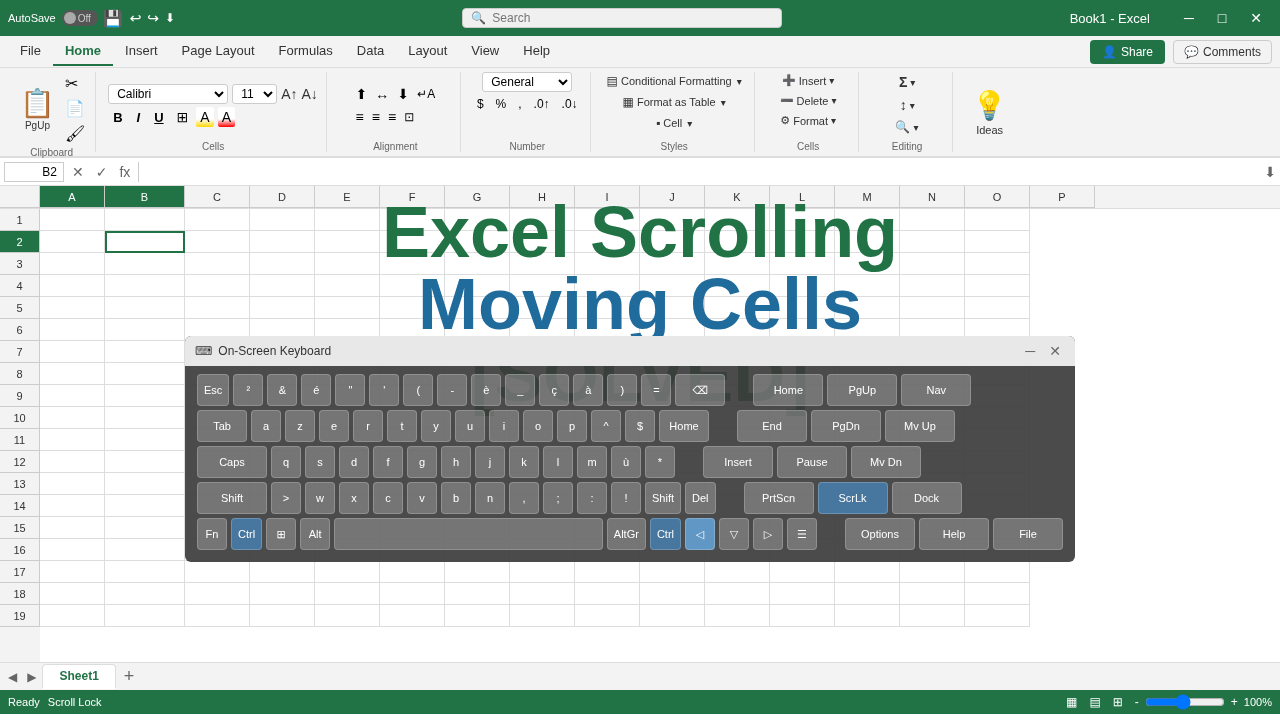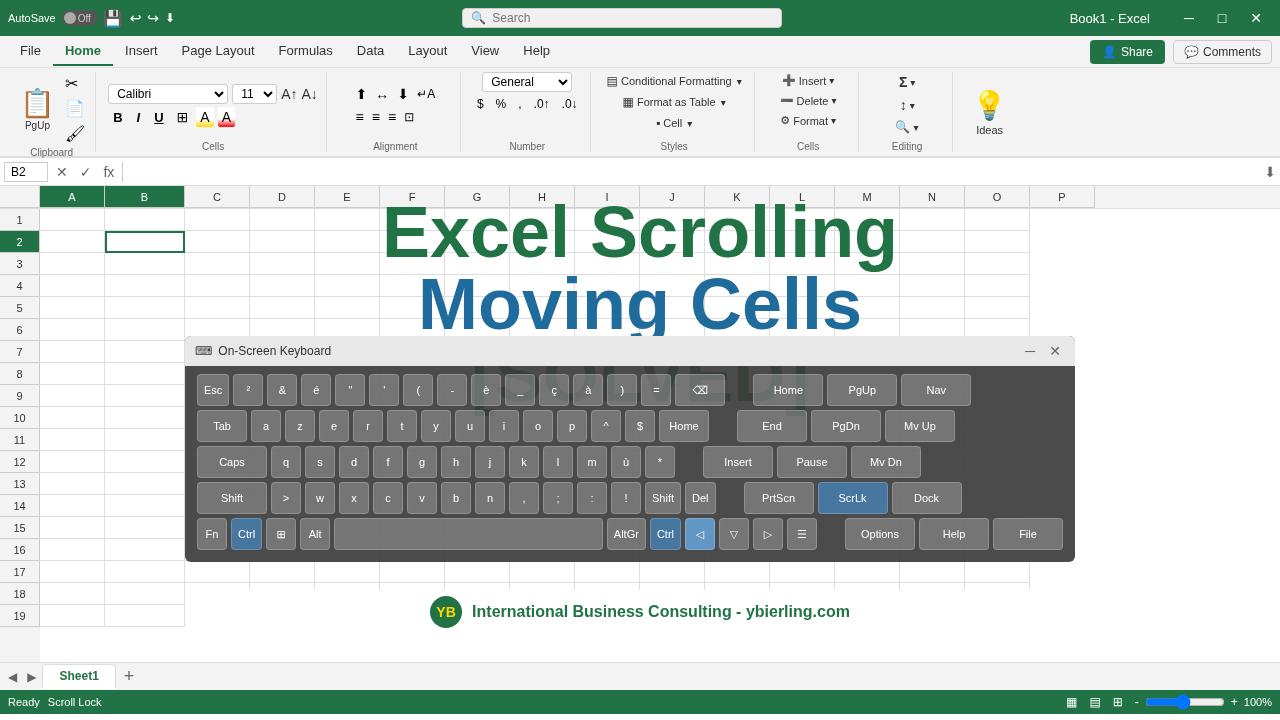--- a/index.html
+++ b/index.html
@@ -134,22 +134,22 @@
     
     .ideas-group { display: flex; flex-direction: column; align-items: center; justify-content: center; }
     .ideas-icon { font-size: 32px; color: #FFD700; }
 
     
     .formula-bar {
       display: flex; align-items: center; background: #fff;
       border-bottom: 1px solid #ddd; height: 28px; padding: 0 4px; gap: 4px;
     }
     .cell-ref-box {
-      border: 1px solid #ccc; width: 44px; padding: 2px 6px;
-      font-size: 12px; text-align: left;
+      border: 1px solid #ccc; width: 60px; padding: 2px 6px;
+      font-size: 12px; text-align: right;
     }
     .formula-btns { display: flex; gap: 4px; align-items: center; }
     .formula-btn { font-size: 14px; color: #666; cursor: pointer; padding: 2px 4px; }
     .formula-separator { width: 1px; background: #ccc; height: 20px; }
     .formula-input { flex: 1; border: none; outline: none; font-size: 13px; padding: 2px 6px; }
     .expand-btn { font-size: 14px; color: #666; cursor: pointer; }
 
     
     .grid-container {
       display: flex; flex-direction: column; position: relative;
@@ -973,26 +973,20 @@
         <div class="osk-key">▷</div>
         <div class="osk-key">☰</div>
         <div class="osk-separator"></div>
         <div class="osk-key wider">Options</div>
         <div class="osk-key wider">Help</div>
         <div class="osk-key wider">File</div>
       </div>
     </div>
   </div>
 
-  <div class="bottom-bar">
-    <div class="yb-logo">
-      <span>YB</span>
-    </div>
-    <span class="watermark-text">International Business Consulting - ybierling.com</span>
-  </div>
 </div>
 
 <div class="sheet-tabs">
   <span class="sheet-nav">◀</span>
   <span class="sheet-nav">▶</span>
   <div class="sheet-tab active">Sheet1</div>
   <span class="add-sheet">+</span>
 </div>
 
 <div class="status-bar">

